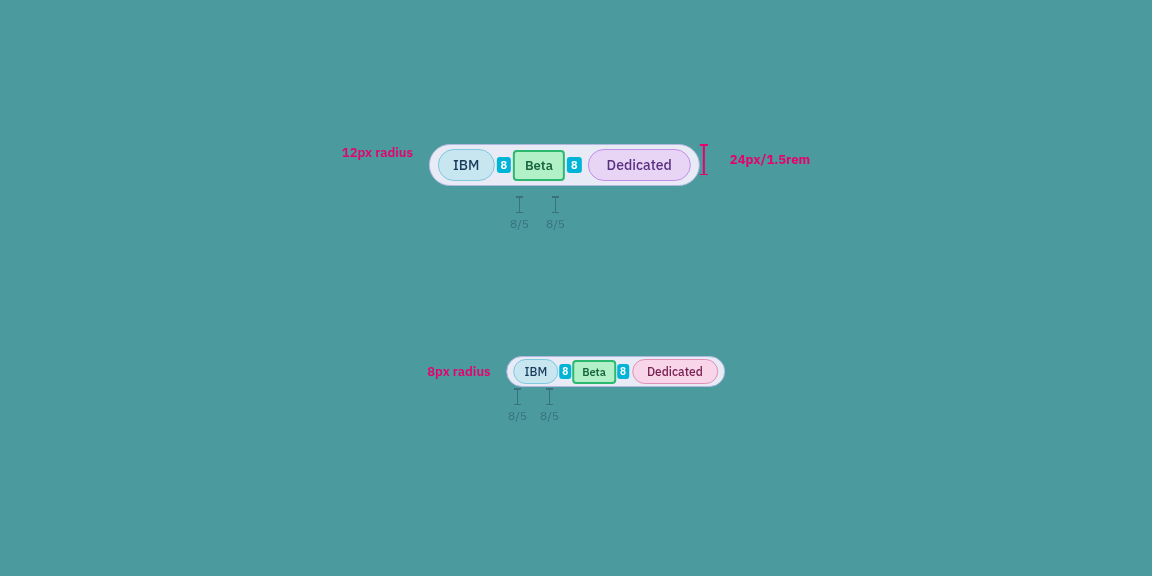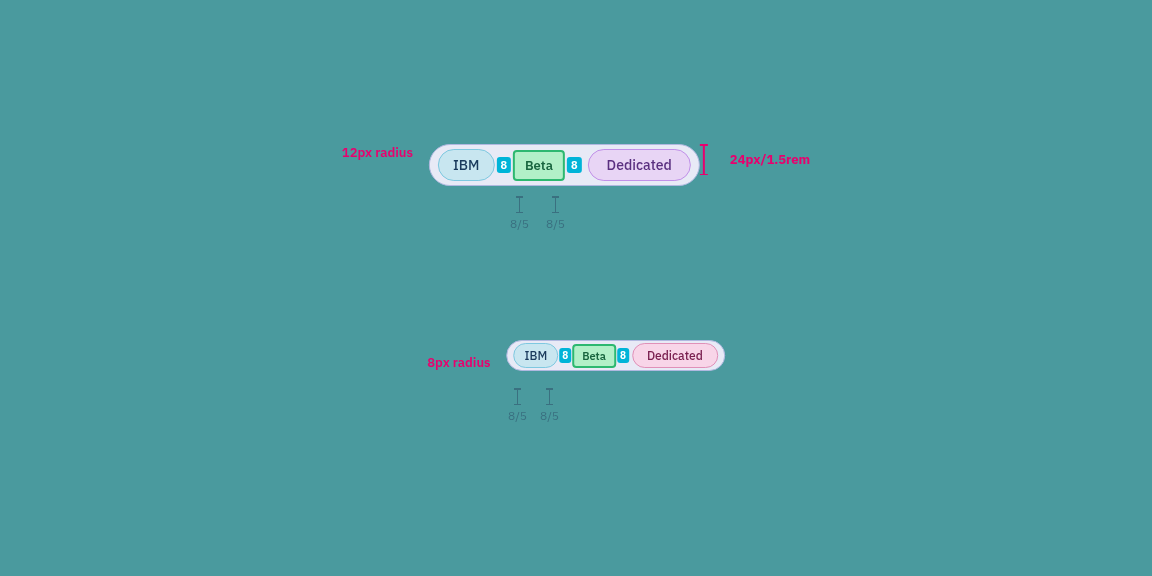--- a/index.html
+++ b/index.html
@@ -96,25 +96,25 @@
       margin-left: 16px;
       white-space: nowrap;
       display: flex;
       align-items: center;
       gap: 4px;
     }
 
     
     .row2 {
       position: absolute;
-      top: 340px;
+      top: 356px;
       left: 50%;
       transform: translateX(-50%);
       display: flex;
-      align-items: flex-end;
+      align-items: center;
       gap: 0;
     }
 
     .pill-group-2 {
       display: flex;
       align-items: center;
       background: #e8eaf6;
       border-radius: 999px;
       padding: 2px 6px;
       gap: 0;

